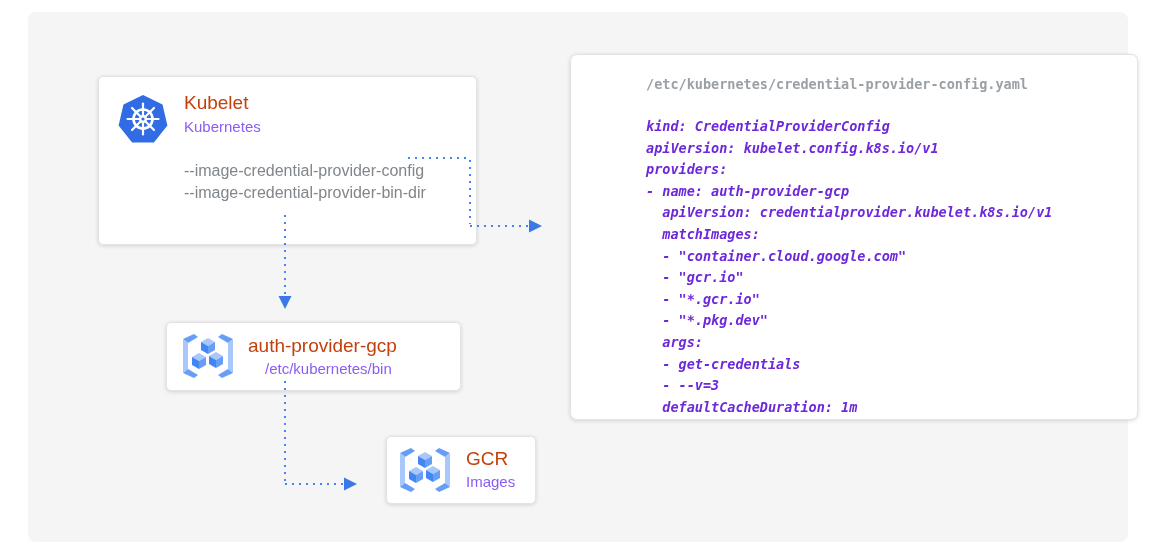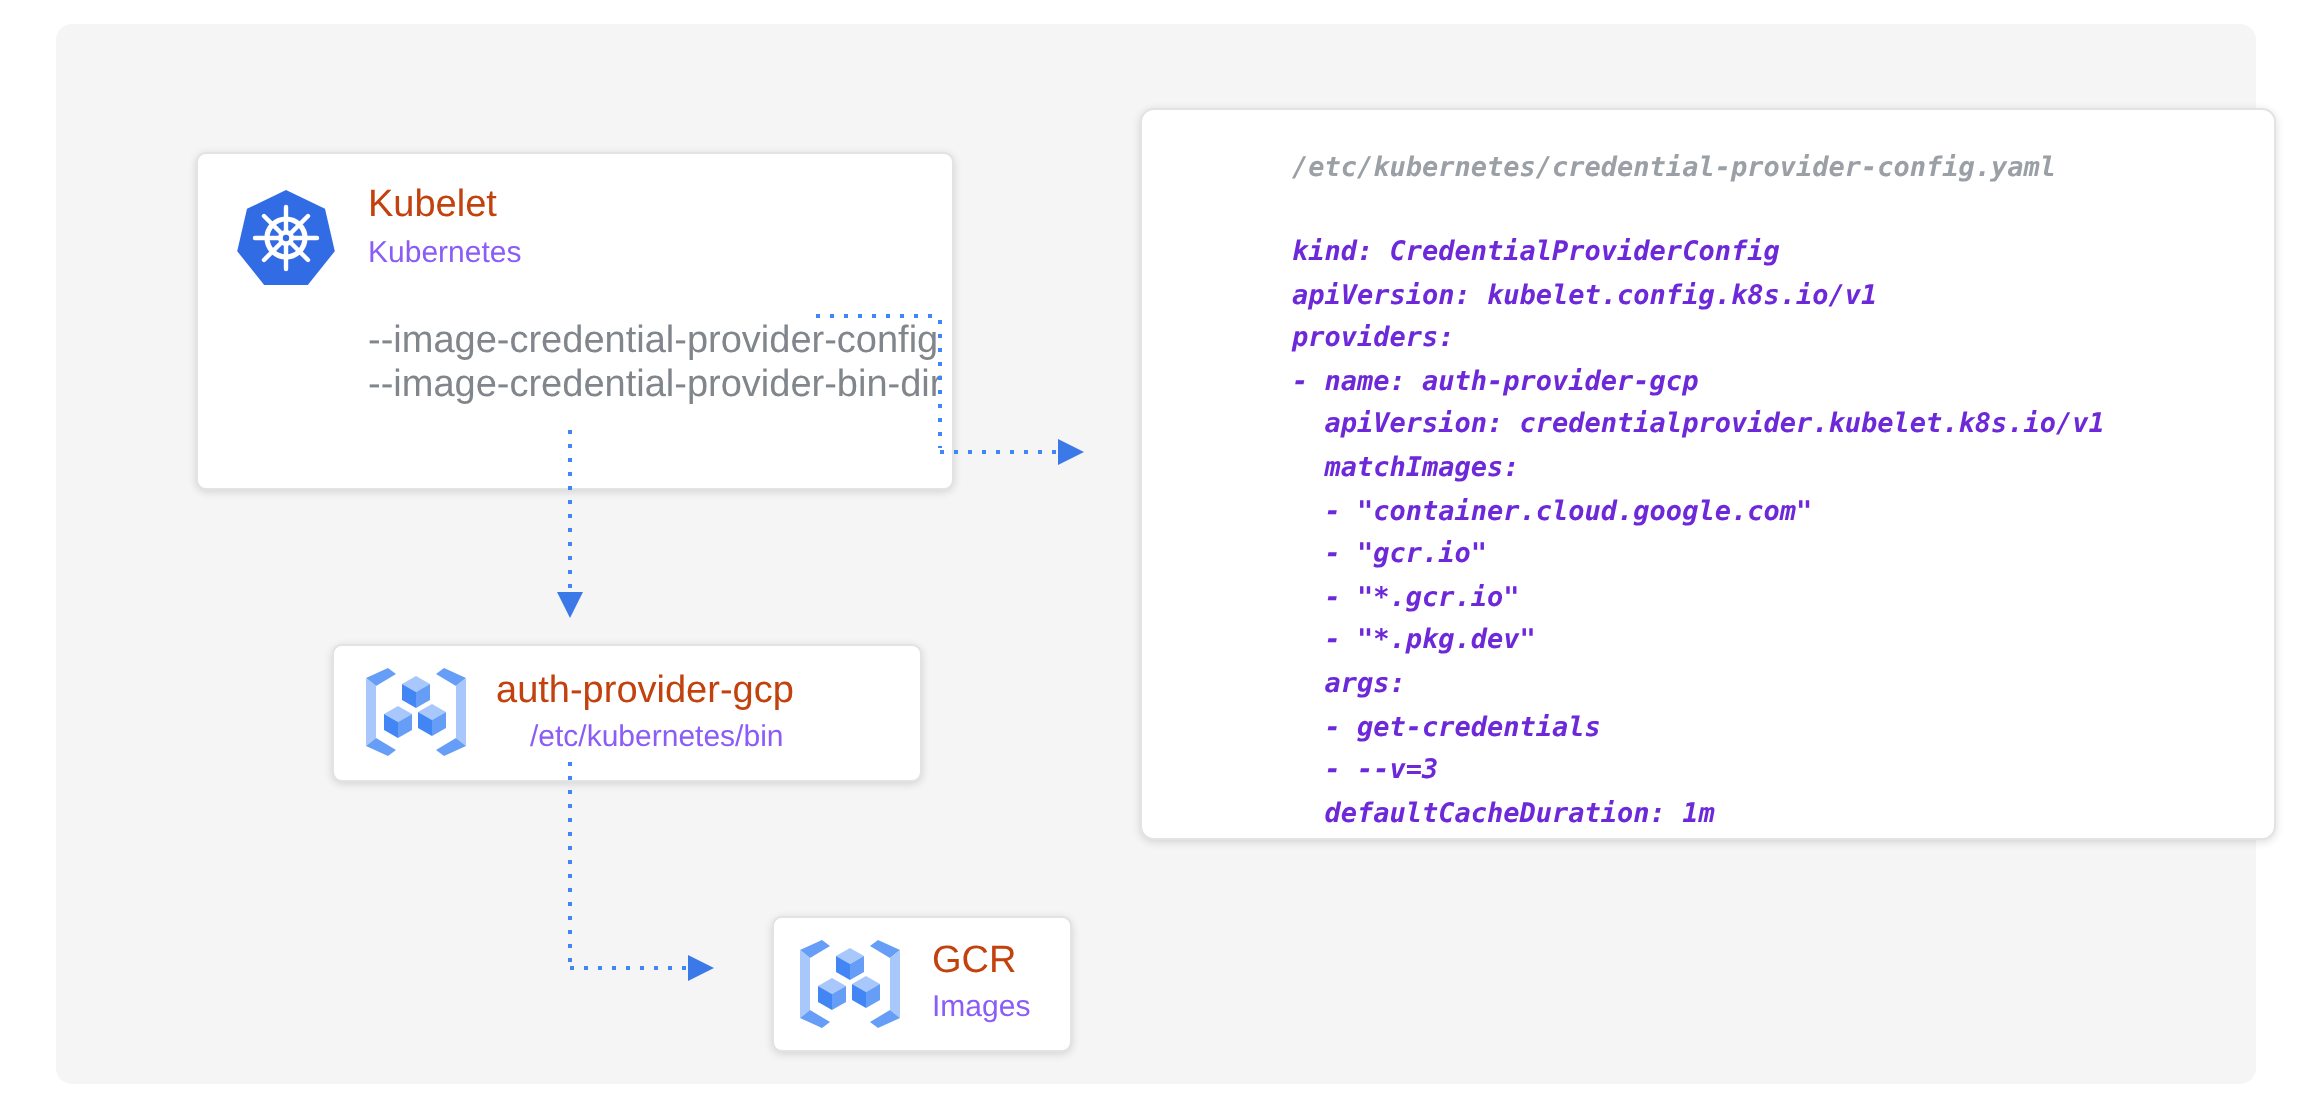--- a/index.html
+++ b/index.html
@@ -13,21 +13,21 @@
     background: #F5F5F5; border-radius: 8px;
   }
   .node {
     position: absolute; background: #ffffff;
     border: 1px solid #E3E3E3; border-radius: 5px;
     box-shadow: 0 1px 4px rgba(0,0,0,0.14);
     box-sizing: border-box;
   }
   .node-kubelet { left: 70px; top: 64px; width: 379px; height: 169px; }
   .node-auth    { left: 138px; top: 310px; width: 295px; height: 69px; }
-  .node-gcr     { left: 358px; top: 446px; width: 150px; height: 68px; }
+  .node-gcr     { left: 358px; top: 424px; width: 150px; height: 68px; }
 
   .node .icon { position: absolute; }
   .node-kubelet .icon { left: 18px; top: 17px; width: 52px; height: 52px; }
   .node-auth .icon    { left: 13px; top: 10px; width: 56px; height: 46px; }
   .node-gcr .icon     { left: 10px; top: 10px; width: 56px; height: 46px; }
 
   .node-title {
     position: absolute; color: #c2410c; font-size: 19px; line-height: 20px;
     white-space: nowrap;
   }
@@ -37,32 +37,32 @@
   }
   .node-kubelet .node-title { left: 85px; top: 16px; }
   .node-kubelet .node-sub   { left: 85px; top: 40px; }
   .node-auth .node-title { left: 81px; top: 13px; }
   .node-auth .node-sub   { left: 98px; top: 36px; }
   .node-gcr .node-title { left: 79px; top: 12px; }
   .node-gcr .node-sub   { left: 79px; top: 35px; }
 
   .flags {
     position: absolute; left: 85px; top: 83px;
-    color: #80868B; font-size: 19px; line-height: 22px; white-space: nowrap;
+    color: #80868B; font-size: 16px; line-height: 22px; white-space: nowrap;
   }
 
   .config-panel {
     position: absolute; left: 542px; top: 42px; width: 568px; height: 366px;
     background: #ffffff; border: 1px solid #E3E3E3; border-radius: 7px;
     box-shadow: 0 1px 4px rgba(0,0,0,0.14);
     box-sizing: border-box; padding: 19px 18px 0 75px;
   }
   .config-filename {
     font-family: "DejaVu Sans Mono", monospace;
-    font-style: italic; font-weight: bold;
+    font-weight: bold;
     font-size: 13.5px; line-height: 21px; color: #9AA0A6;
     margin: 0 0 21px 0; white-space: pre;
   }
   .config-code {
     font-family: "DejaVu Sans Mono", monospace;
     font-style: italic; font-weight: bold;
     font-size: 13.5px; line-height: 21.6px; color: #6d28d9;
     margin: 0; white-space: pre;
   }
   .edges-overlay {

